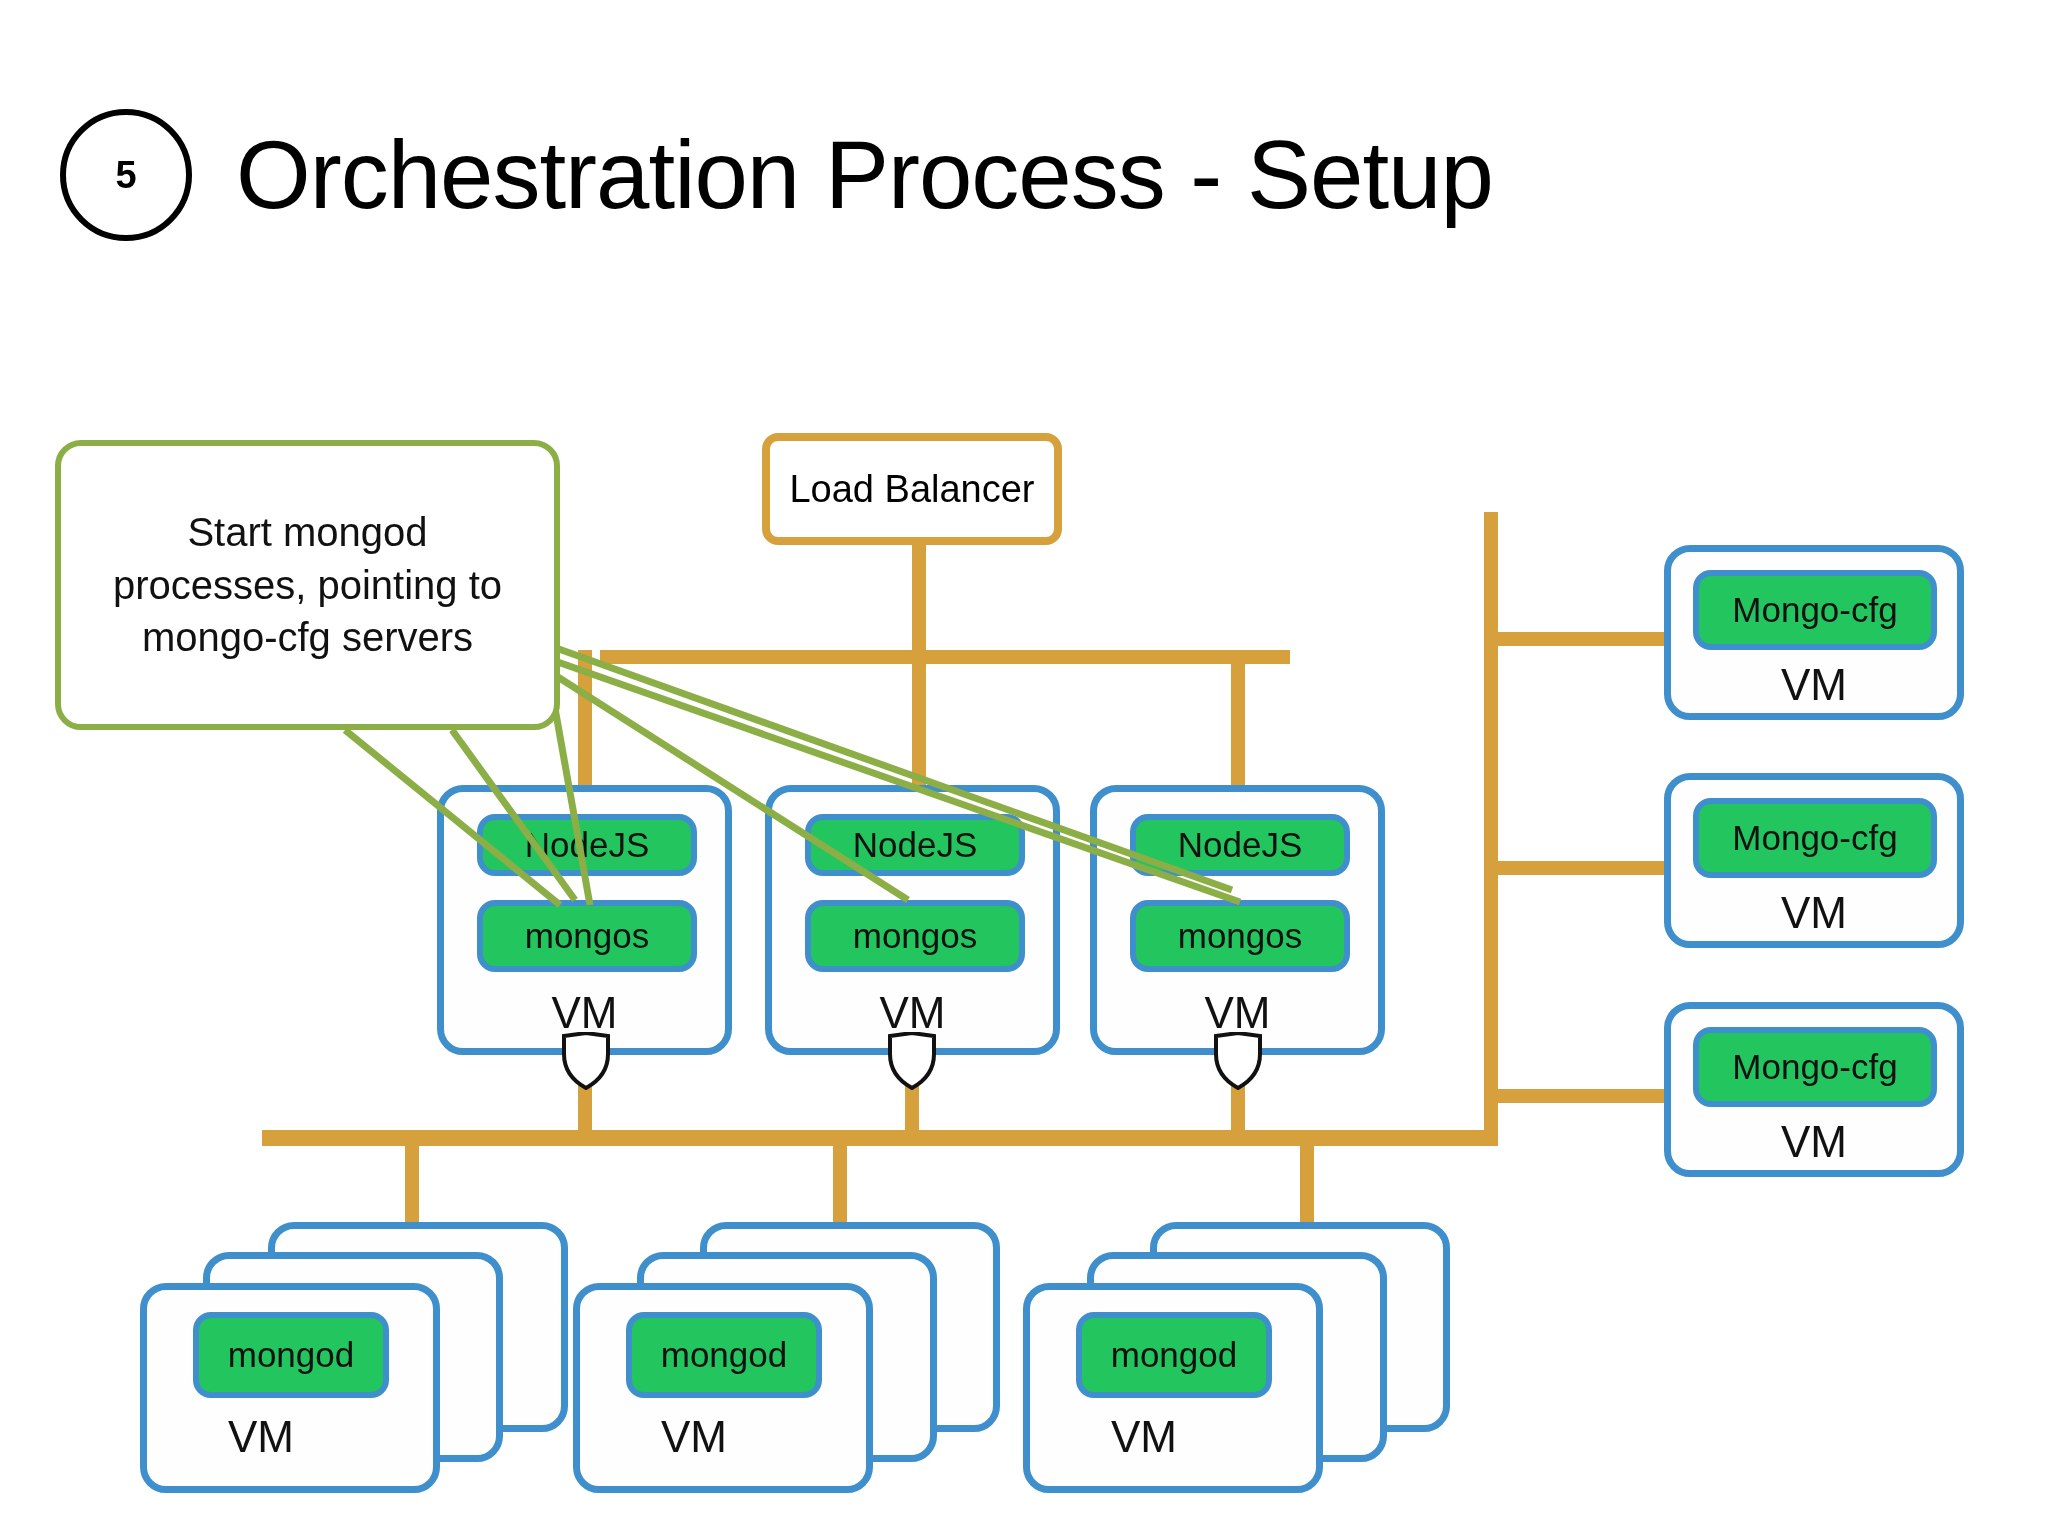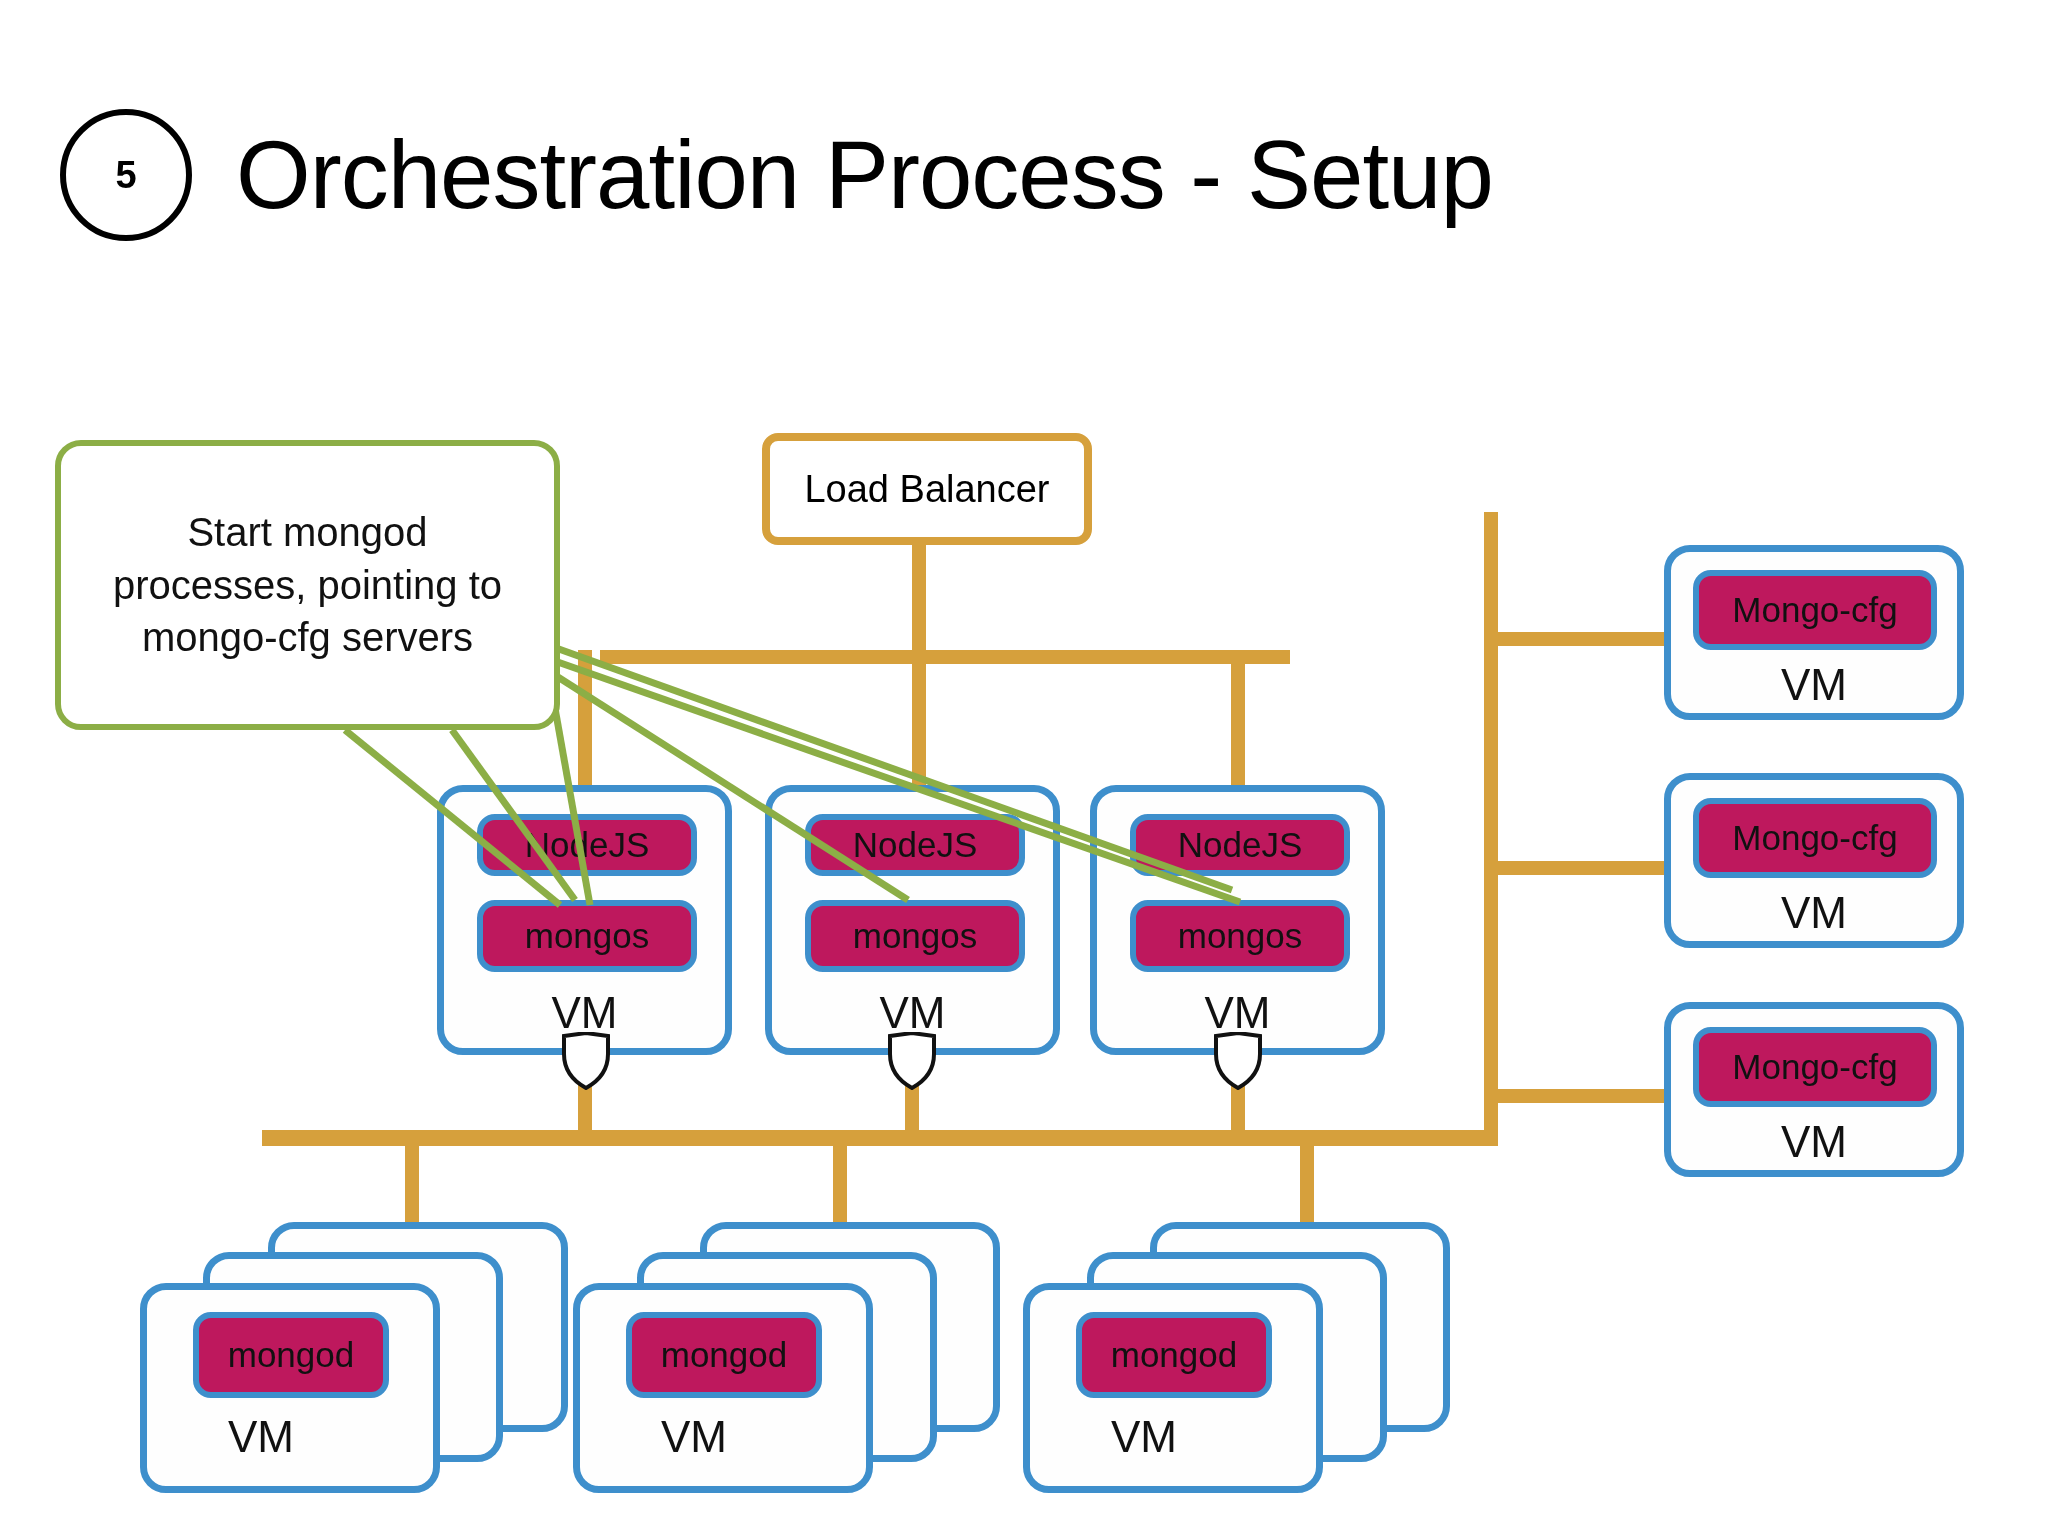--- a/index.html
+++ b/index.html
@@ -14,21 +14,21 @@
   #slide-badge{width:132px;height:132px;border:6px solid #000;border-radius:50%;
                display:flex;align-items:center;justify-content:center;
                font-size:38px;font-weight:600;box-sizing:border-box;flex:0 0 auto;}
   #page-title{font-size:96px;line-height:1;letter-spacing:-1px;white-space:nowrap;
               font-weight:400;}
 
   
   .vm-card{position:absolute;box-sizing:border-box;border:7px solid #3E8FCC;
            border-radius:26px;background:#fefefe;}
   .inner-box{position:absolute;box-sizing:border-box;border:6px solid #3E8FCC;
-             border-radius:18px;background:#be185d;
+             border-radius:18px;background:#22c55e;
              display:flex;align-items:center;justify-content:center;
              font-size:35px;color:#111;}
   .vm-label{position:absolute;left:0;right:0;text-align:center;font-size:44px;color:#111;}
 
   .lb-box{position:absolute;box-sizing:border-box;border:8px solid #D6A03C;
           border-radius:16px;background:#fff;
           display:flex;align-items:center;justify-content:center;font-size:38px;}
 
   
   .bus{position:absolute;background:#D6A03C;}
@@ -73,21 +73,21 @@
   <div class="bus" style="left:262px;top:1130px;width:1236px;height:16px;"></div>
 
   <div class="bus" style="left:578px;top:1052px;width:14px;height:80px;"></div>
   <div class="bus" style="left:905px;top:1052px;width:14px;height:80px;"></div>
   <div class="bus" style="left:1231px;top:1052px;width:14px;height:80px;"></div>
 
   <div class="bus" style="left:405px;top:1144px;width:14px;height:105px;"></div>
   <div class="bus" style="left:833px;top:1144px;width:14px;height:105px;"></div>
   <div class="bus" style="left:1300px;top:1144px;width:14px;height:105px;"></div>
 
-  <div class="lb-box" style="left:762px;top:433px;width:330px;height:112px;">
+  <div class="lb-box" style="left:762px;top:433px;width:300px;height:112px;">
     <span>Load Balancer</span>
   </div>
 
   <div class="vm-card" style="left:437px;top:785px;width:295px;height:270px;">
     <div class="inner-box" style="left:33px;top:22px;width:220px;height:62px;">
       <span>NodeJS</span>
     </div>
     <div class="inner-box" style="left:33px;top:108px;width:220px;height:72px;">
       <span>mongos</span>
     </div>

